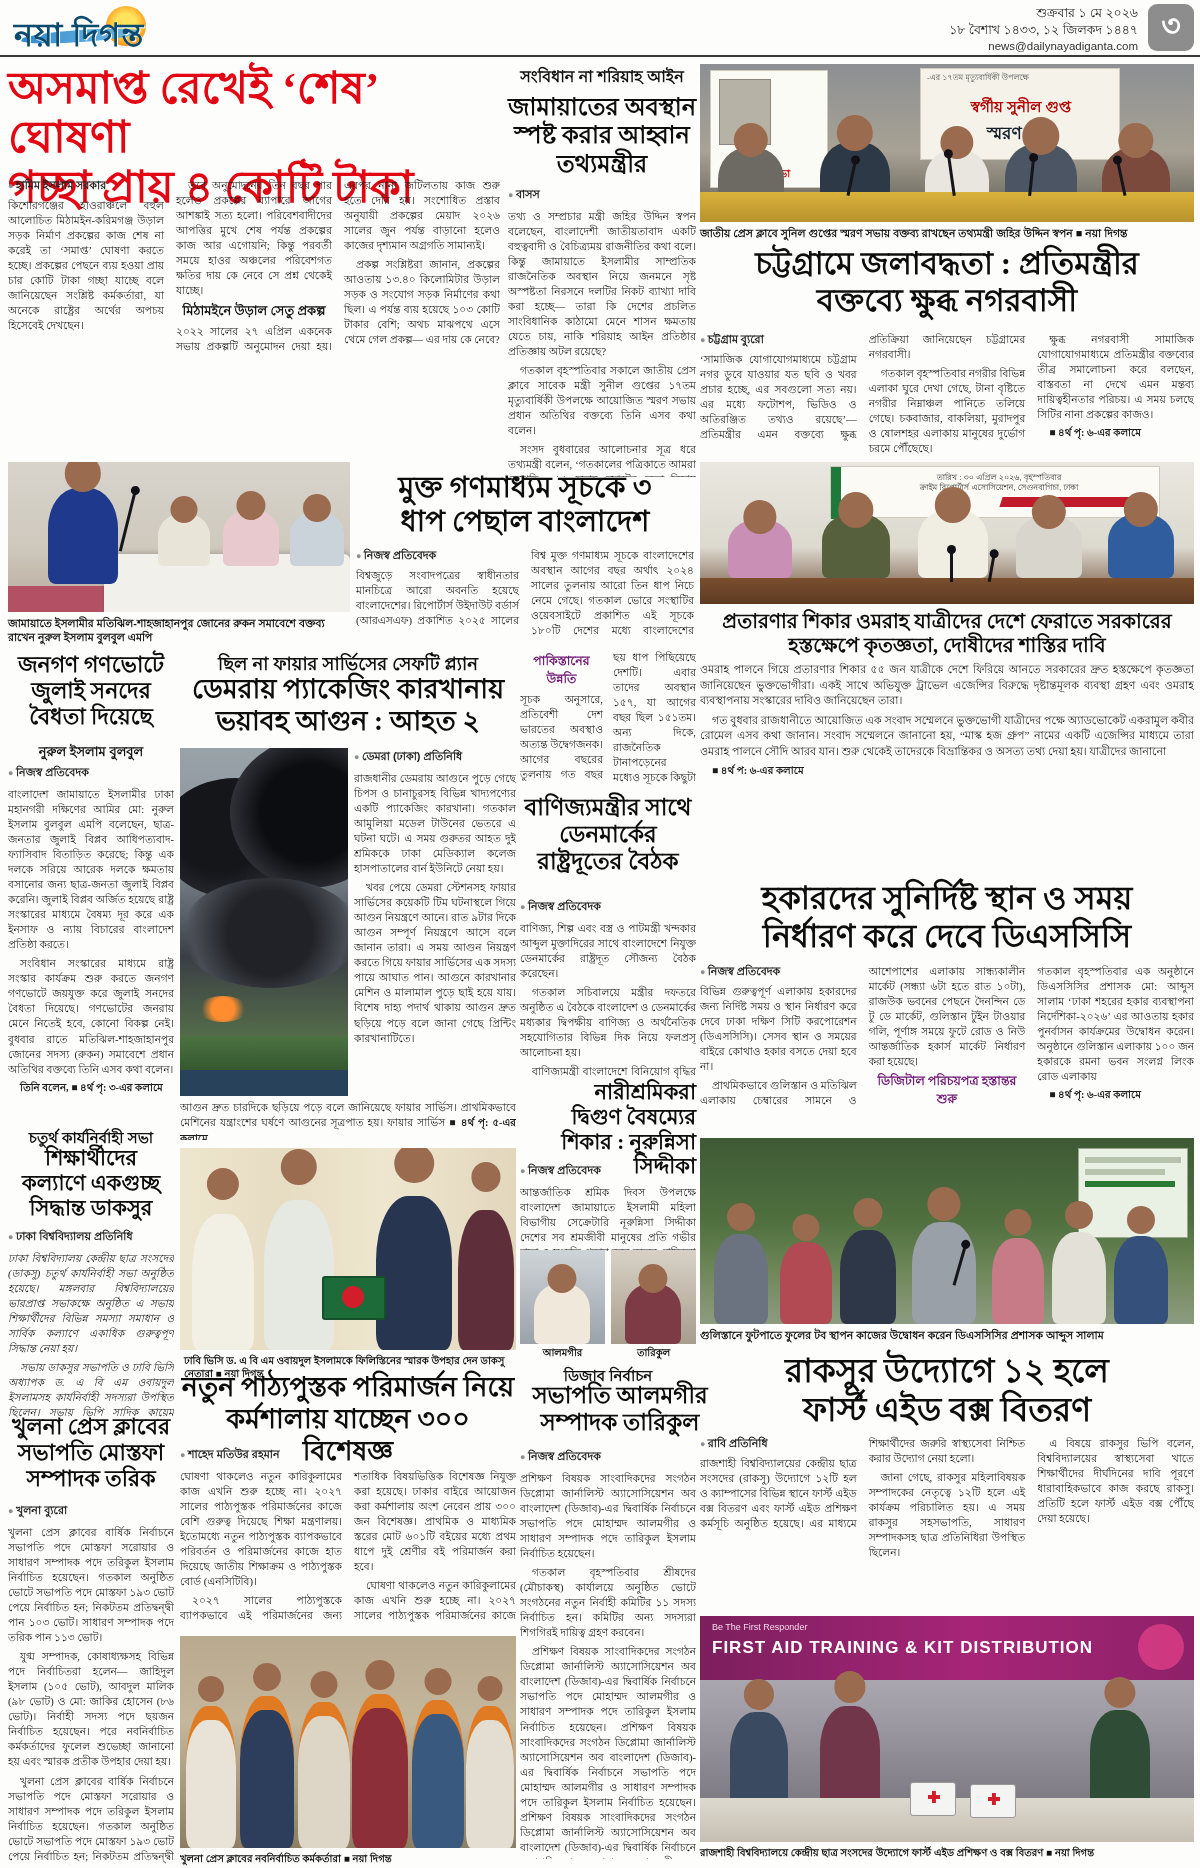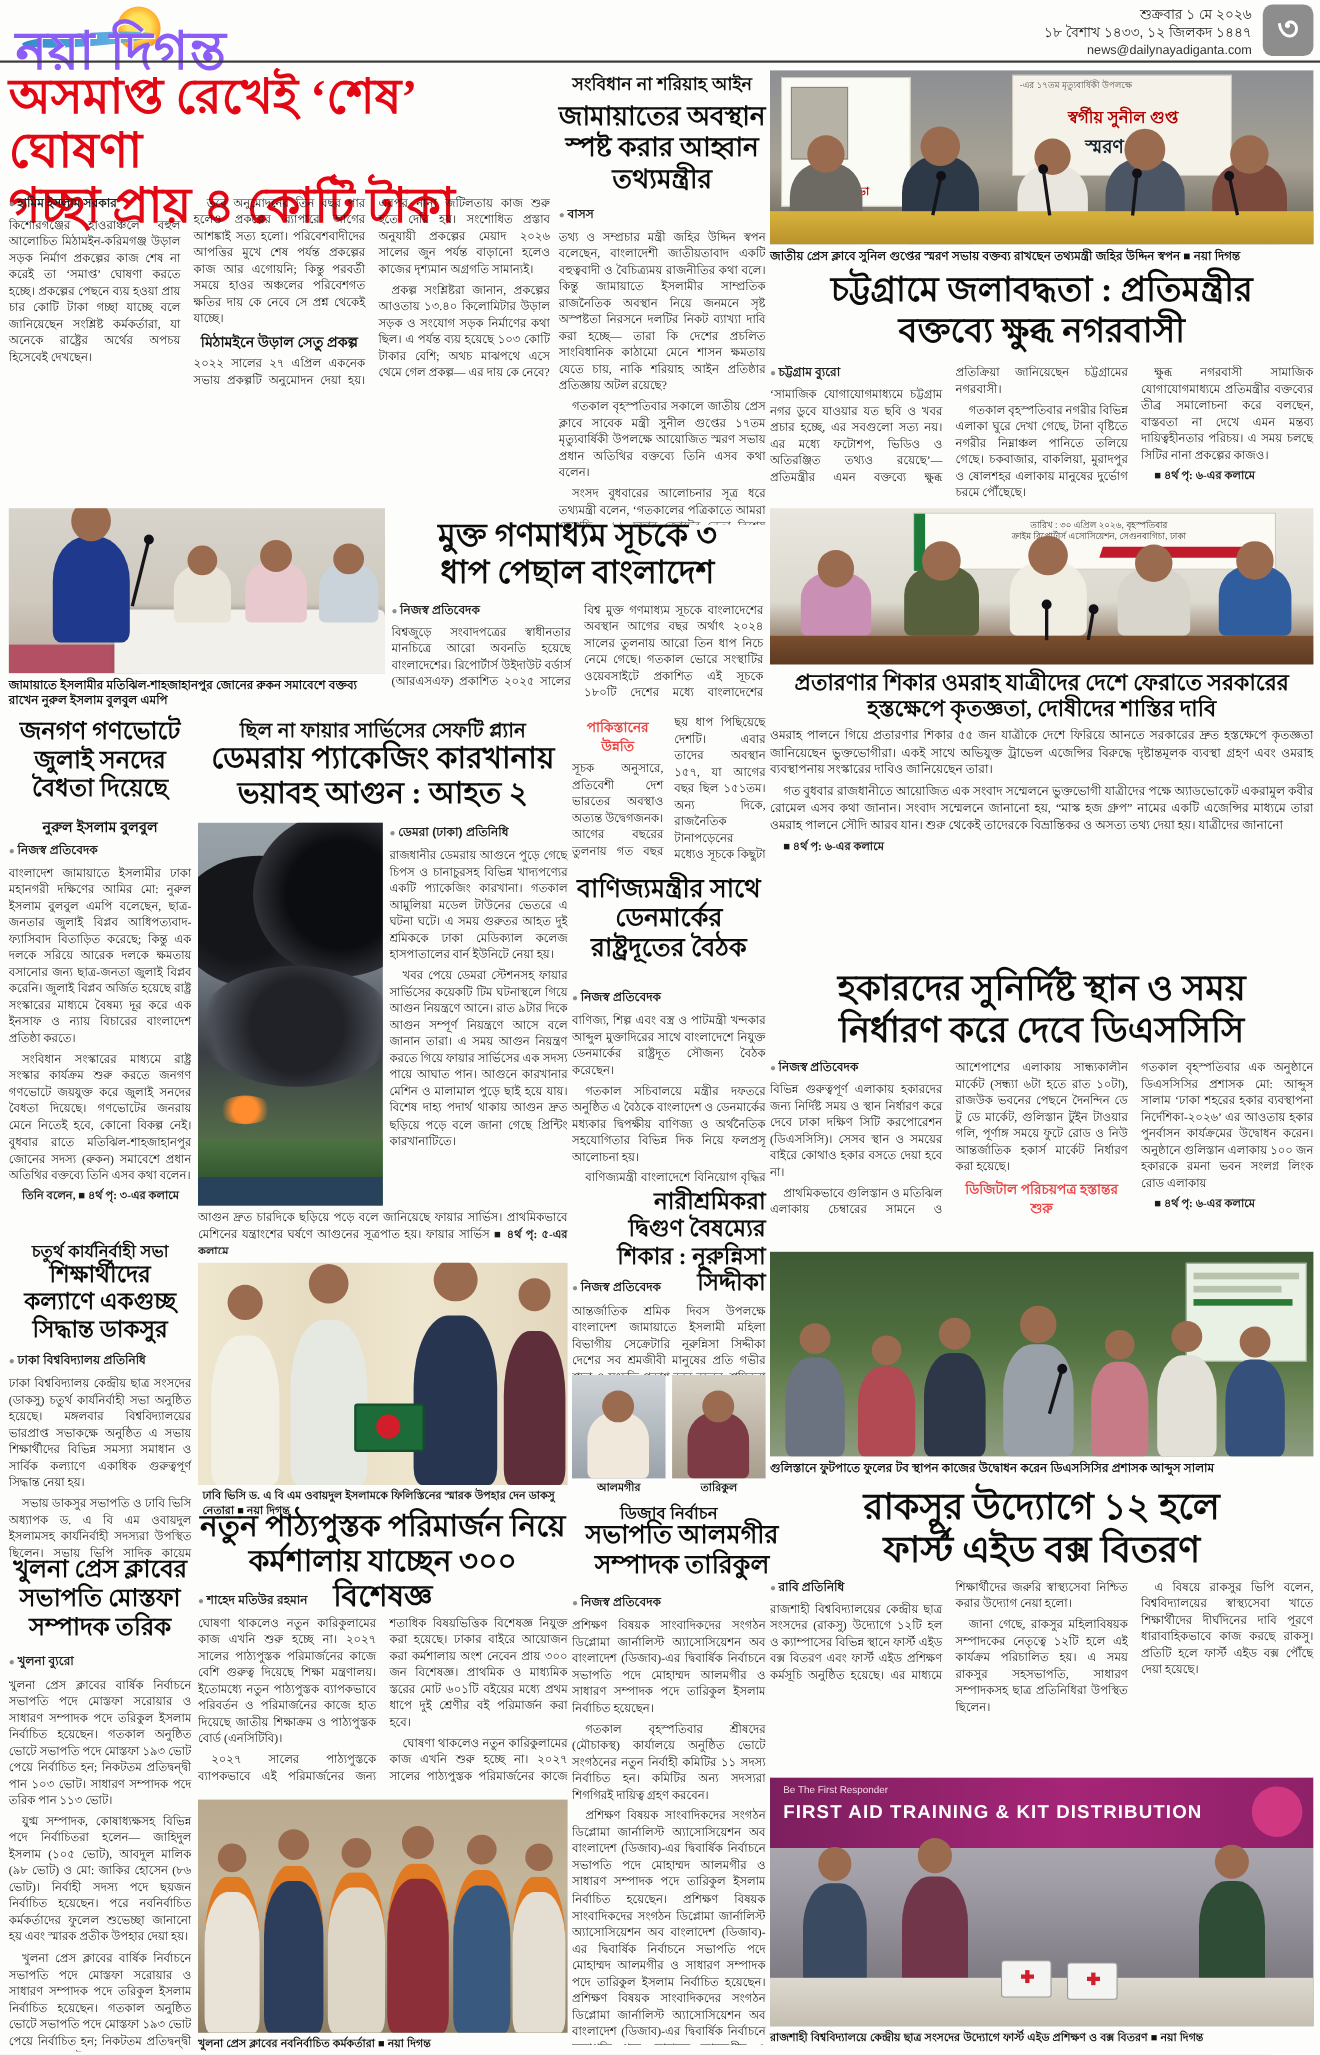--- a/index.html
+++ b/index.html
@@ -6,34 +6,34 @@
   html,body { background:#e9e9e9; }
   body { font-family:"Liberation Sans","DejaVu Sans",sans-serif; }
   #page { position:relative; width:1200px; height:1868px; margin:0 auto; background:#fdfdfb; overflow:hidden; color:#1a1a1a; }
 
   
   .logo { position:absolute; left:14px; top:4px; width:260px; height:50px; }
   .logo-sun { position:absolute; left:92px; top:2px; width:40px; height:40px; border-radius:50%;
     background:radial-gradient(circle at 50% 45%, #ffe35c 0 35%, #ff9d1c 70%, #e9561b 100%); }
   .logo-swoosh { position:absolute; left:6px; top:26px; width:120px; height:12px; border-radius:50%;
     background:linear-gradient(90deg,#1d7dc4,#66b7e8); transform:rotate(-4deg); opacity:.9; }
-  .logo-text { position:absolute; left:0; top:6px; font-size:48px; font-weight:bold; color:#8b5cf6; letter-spacing:1px;
+  .logo-text { position:absolute; left:0; top:6px; font-size:32px; font-weight:bold; color:#0c4a6e; letter-spacing:1px;
     text-shadow:1px 1px 0 #fff; font-family:"Liberation Serif",serif; }
   .dateblock { position:absolute; right:62px; top:5px; width:320px; text-align:right; font-size:12.5px; line-height:1.35; color:#222; }
   .dateblock .em { font-size:11.5px; color:#333; }
   .pagebox { position:absolute; right:6px; top:4px; width:46px; height:47px; background:#8d8d8d; border-radius:9px;
     color:#fff; font-size:30px; font-weight:bold; display:flex; align-items:center; justify-content:center; }
   .hrule { position:absolute; left:0; right:0; top:55px; height:2px; background:#3a3a3a; }
 
   
   .block { position:absolute; }
   .hl-red { color:#e30613; font-weight:bold; line-height:1.12; font-family:"Liberation Serif",serif; }
   .hl { color:#0d0d0d; font-weight:bold; text-align:center; line-height:1.18; font-family:"Liberation Serif",serif; }
   .kicker { color:#111; font-weight:bold; text-align:center; }
-  .subhead-red { color:#ef4444; font-weight:bold; text-align:center; font-size:12.5px; margin:3px 0; }
+  .subhead-red { color:#701a75; font-weight:bold; text-align:center; font-size:12.5px; margin:3px 0; }
   .byline { font-weight:bold; font-size:11px; color:#222; margin-bottom:4px; }
   .byline::before { content:"● "; color:#8a8f93; font-size:9px; }
   .body-t { font-size:10.6px; line-height:1.42; text-align:justify; color:#1c1c1c; font-family:"Liberation Serif",serif; }
   .body-t p { margin-bottom:4px; text-indent:12px; }
   .body-t p.noind { text-indent:0; }
   .jump { font-weight:bold; font-size:10.3px; }
   .cols2 { column-count:2; column-gap:12px; }
   .cols3 { column-count:3; column-gap:12px; }
   .caption { font-size:10.8px; font-weight:bold; color:#111; line-height:1.3; }
 
@@ -366,21 +366,21 @@
   <div class="block caption" style="left:700px;top:1846px;width:494px;font-size:10px;">রাজশাহী বিশ্ববিদ্যালয়ে কেন্দ্রীয় ছাত্র সংসদের উদ্যোগে ফার্স্ট এইড প্রশিক্ষণ ও বক্স বিতরণ ■ নয়া দিগন্ত</div>
 
   <div class="block kicker" style="left:8px;top:1126px;width:166px;font-size:15px;">চতুর্থ কার্যনির্বাহী সভা</div>
   <div class="block hl" style="left:8px;top:1146px;width:166px;font-size:21px;">
     <div>শিক্ষার্থীদের</div>
     <div>কল্যাণে একগুচ্ছ</div>
     <div>সিদ্ধান্ত ডাকসুর</div>
   </div>
   <div class="block" style="left:8px;top:1228px;width:166px;">
     <div class="byline">ঢাকা বিশ্ববিদ্যালয় প্রতিনিধি</div>
-    <div class="body-t" style="height:168px;overflow:hidden;">
+    <div class="body-t" style="height:168px;overflow:hidden;font-style:italic;">
       <p class="noind">ঢাকা বিশ্ববিদ্যালয় কেন্দ্রীয় ছাত্র সংসদের (ডাকসু) চতুর্থ কার্যনির্বাহী সভা অনুষ্ঠিত হয়েছে। মঙ্গলবার বিশ্ববিদ্যালয়ের ভারপ্রাপ্ত সভাকক্ষে অনুষ্ঠিত এ সভায় শিক্ষার্থীদের বিভিন্ন সমস্যা সমাধান ও সার্বিক কল্যাণে একাধিক গুরুত্বপূর্ণ সিদ্ধান্ত নেয়া হয়।</p>
       <p>সভায় ডাকসুর সভাপতি ও ঢাবি ভিসি অধ্যাপক ড. এ বি এম ওবায়দুল ইসলামসহ কার্যনির্বাহী সদস্যরা উপস্থিত ছিলেন। সভায় ভিপি সাদিক কায়েম বলেন, দায়িত্ব নেয়ার পর শিক্ষার্থীদের সক্রিয় অংশগ্রহণ বেড়েছে।</p>
 
     </div>
   </div>
 
   <div class="block hl" style="left:8px;top:1414px;width:166px;font-size:22px;">
     <div>খুলনা প্রেস ক্লাবের</div>
     <div>সভাপতি মোস্তফা</div>
     <div>সম্পাদক তরিক</div>

